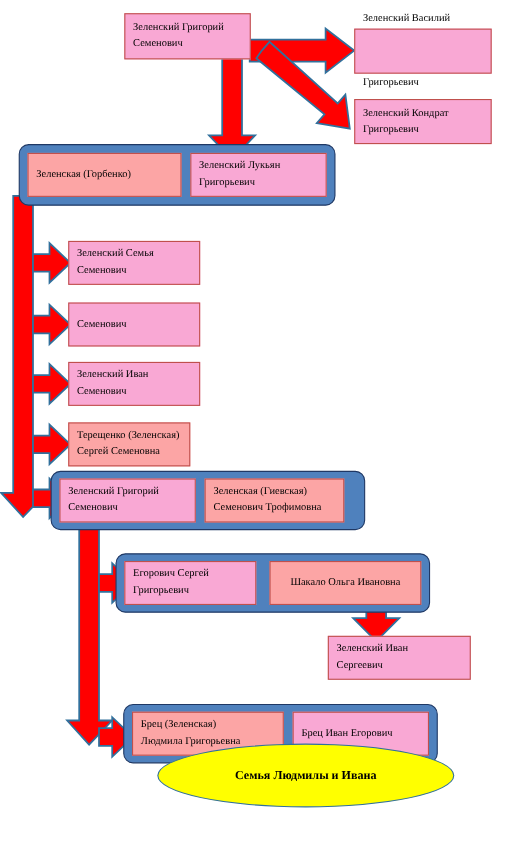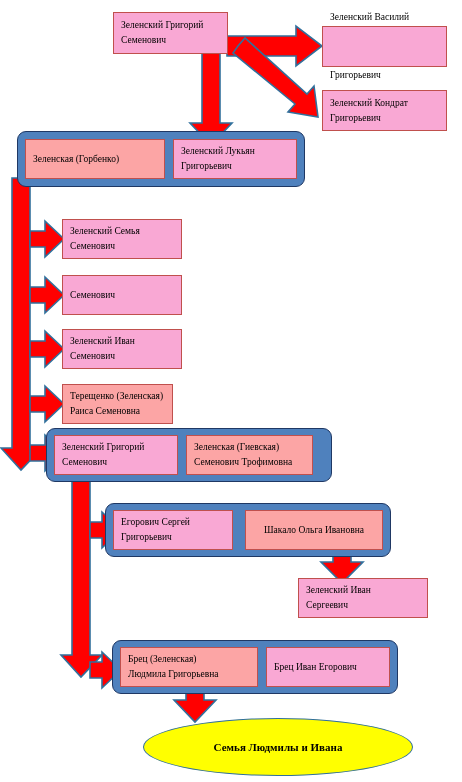--- a/index.html
+++ b/index.html
@@ -124,21 +124,21 @@
     <span>Семенович</span>
   </div>
 
   <div class="node green" style="left:62px;top:329px;width:120px;height:40px;">
     <span>Зеленский Иван</span>
     <span>Семенович</span>
   </div>
 
   <div class="node peach" style="left:62px;top:384px;width:111px;height:40px;">
     <span>Терещенко (Зеленская)</span>
-    <span>Раиса Семеновна</span>
+    <span>Сергей Семеновна</span>
   </div>
 
   <div class="couple" style="left:46px;top:428px;width:286px;height:54px;"></div>
 
   <div class="node green" style="left:54px;top:435px;width:124px;height:40px;">
     <span>Зеленский Григорий</span>
     <span>Семенович</span>
   </div>
 
   <div class="node peach" style="left:186px;top:435px;width:127px;height:40px;">
@@ -166,17 +166,17 @@
 
   <div class="node peach" style="left:120px;top:647px;width:138px;height:40px;">
     <span>Брец (Зеленская)</span>
     <span>Людмила Григорьевна</span>
   </div>
 
   <div class="node green" style="left:266px;top:647px;width:124px;height:40px;">
     <span>Брец Иван Егорович</span>
   </div>
 
-  <div class="ellipse" style="left:143px;top:718px;width:270px;height:58px;justify-content:center;">
+  <div class="ellipse" style="left:143px;top:676px;width:270px;height:58px;justify-content:center;">
     <span>Семья Людмилы и Ивана</span>
   </div>
 
 </div>
 
 </body></html>

